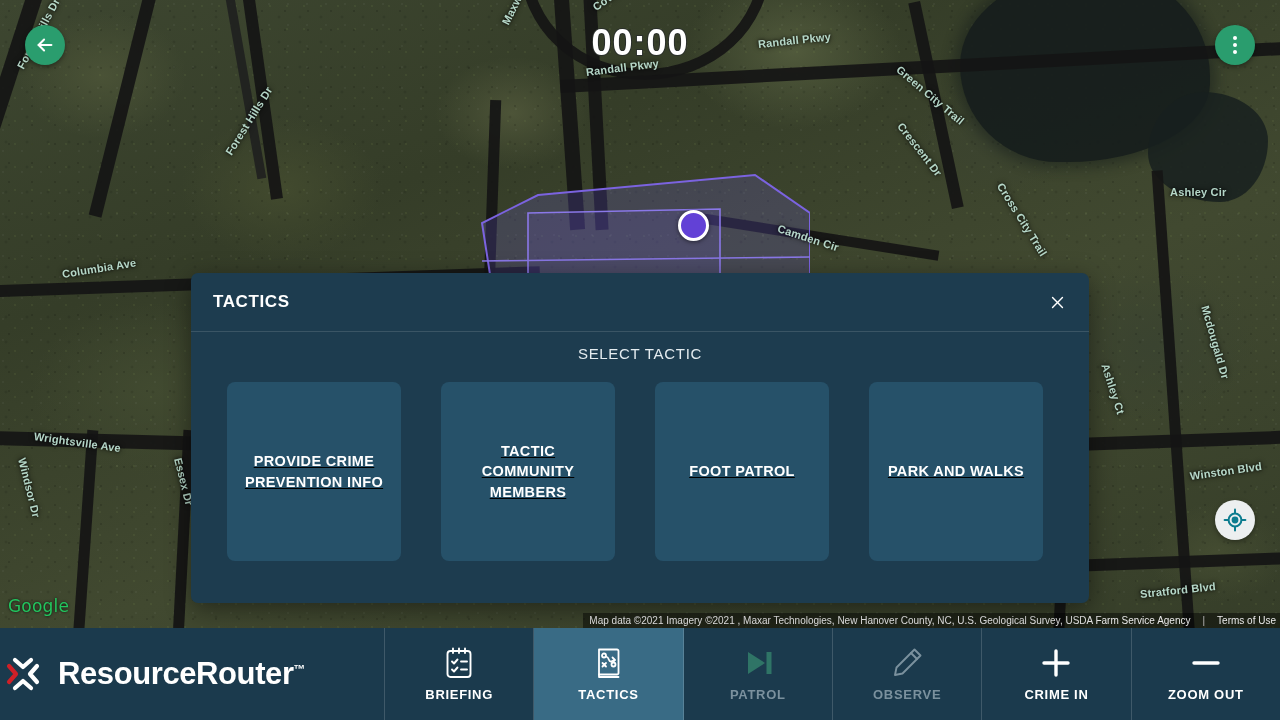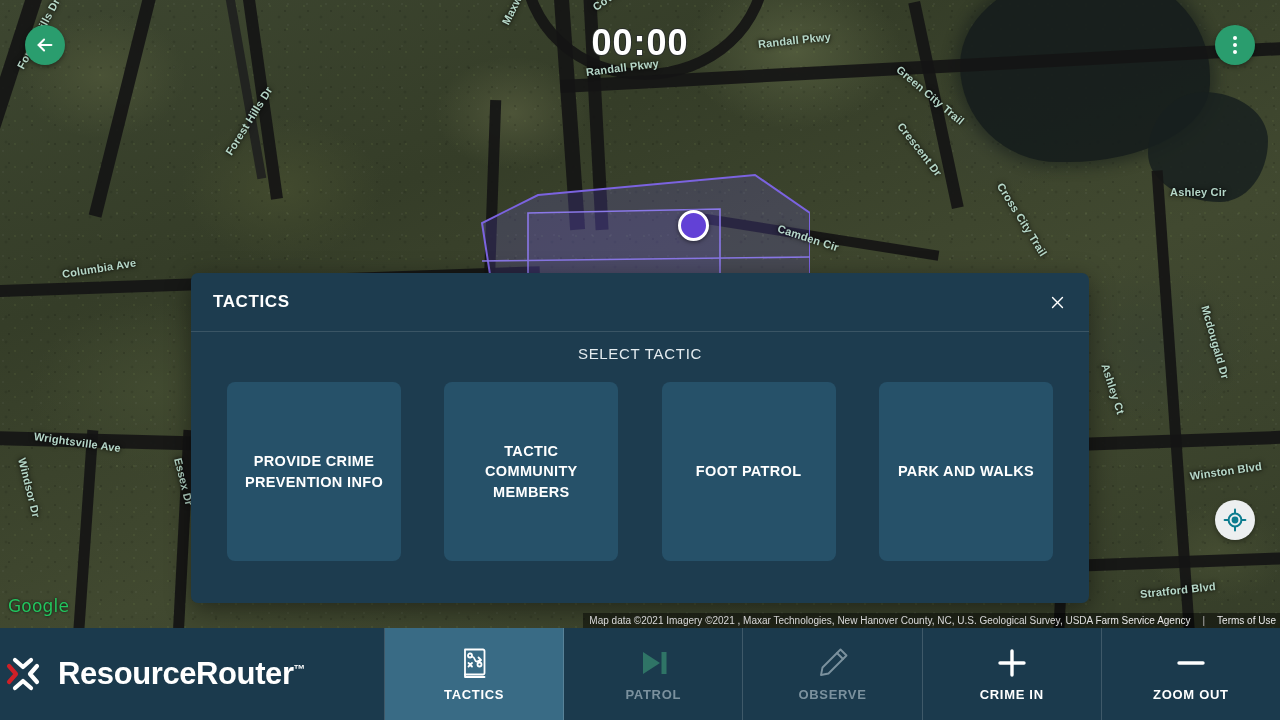--- a/index.html
+++ b/index.html
@@ -195,23 +195,24 @@
   .modal-subtitle {
     text-align: center;
     color: #e4ecf0;
     font-size: 15px;
     font-weight: 400;
     letter-spacing: .7px;
     margin-bottom: 20px;
   }
   .tactic-grid {
     display: flex;
-    justify-content: space-between;
+    justify-content: flex-start;
     gap: 40px;
     padding: 0 36px;
+    text-decoration: underline;
   }
   .tactic-card {
     width: 174px; height: 179px;
     background: #265169;
     border: none;
     border-radius: 8px;
     color: #ffffff;
     font-size: 14.5px;
     font-weight: 700;
     letter-spacing: .35px;
@@ -404,20 +405,35 @@
           <polyline points="15,37 23,30 31,37" stroke="#ffffff"></polyline>
           <polyline points="9,15 16,23 9,31" stroke="#cf2027"></polyline>
           <polyline points="37,15 30,23 37,31" stroke="#ffffff"></polyline>
         </svg>
       </div>
       <div class="brand-name">
         <span>ResourceRouter</span><span class="brand-tm">™</span>
       </div>
     </div>
 
+    <div class="navitem">
+      <div class="nav-icon">
+        <svg width="32" height="34" viewBox="0 0 32 34" fill="none" stroke="#ffffff" stroke-width="1.9" stroke-linecap="round" stroke-linejoin="round">
+          <rect x="4.5" y="5" width="23" height="26" rx="3"></rect>
+          <line x1="10" y1="2.5" x2="10" y2="7"></line>
+            <line x1="16" y1="2.5" x2="16" y2="7"></line>
+            <line x1="22" y1="2.5" x2="22" y2="7"></line>
+          <polyline points="9,15.5 11,17.5 14.5,13.5"></polyline>
+            <line x1="18" y1="15.5" x2="24" y2="15.5"></line>
+          <polyline points="9,23.5 11,25.5 14.5,21.5"></polyline>
+            <line x1="18" y1="23.5" x2="24" y2="23.5"></line>
+        </svg>
+      </div>
+      <div class="nav-label">BRIEFING</div>
+    </div>
 
     <div class="navitem active">
       <div class="nav-icon">
         <svg width="32" height="34" viewBox="0 0 32 34" fill="none" stroke="#ffffff" stroke-width="1.8" stroke-linecap="round" stroke-linejoin="round">
           <path d="M7,3.5 H25 a1.5,1.5 0 0 1 1.5,1.5 V27 a1.5,1.5 0 0 1 -1.5,1.5 H7 Z"></path>
           <path d="M7,28.5 V31 H26.5"></path>
           <circle cx="12" cy="9.5" r="2"></circle>
           <circle cx="21.5" cy="18.5" r="2"></circle>
           <path d="M10.5,17 l3.5,3.5 M14,17 l-3.5,3.5"></path>
           <path d="M14,10.5 C18,11.5 16,16 19,15.5 L22.5,14"></path>

